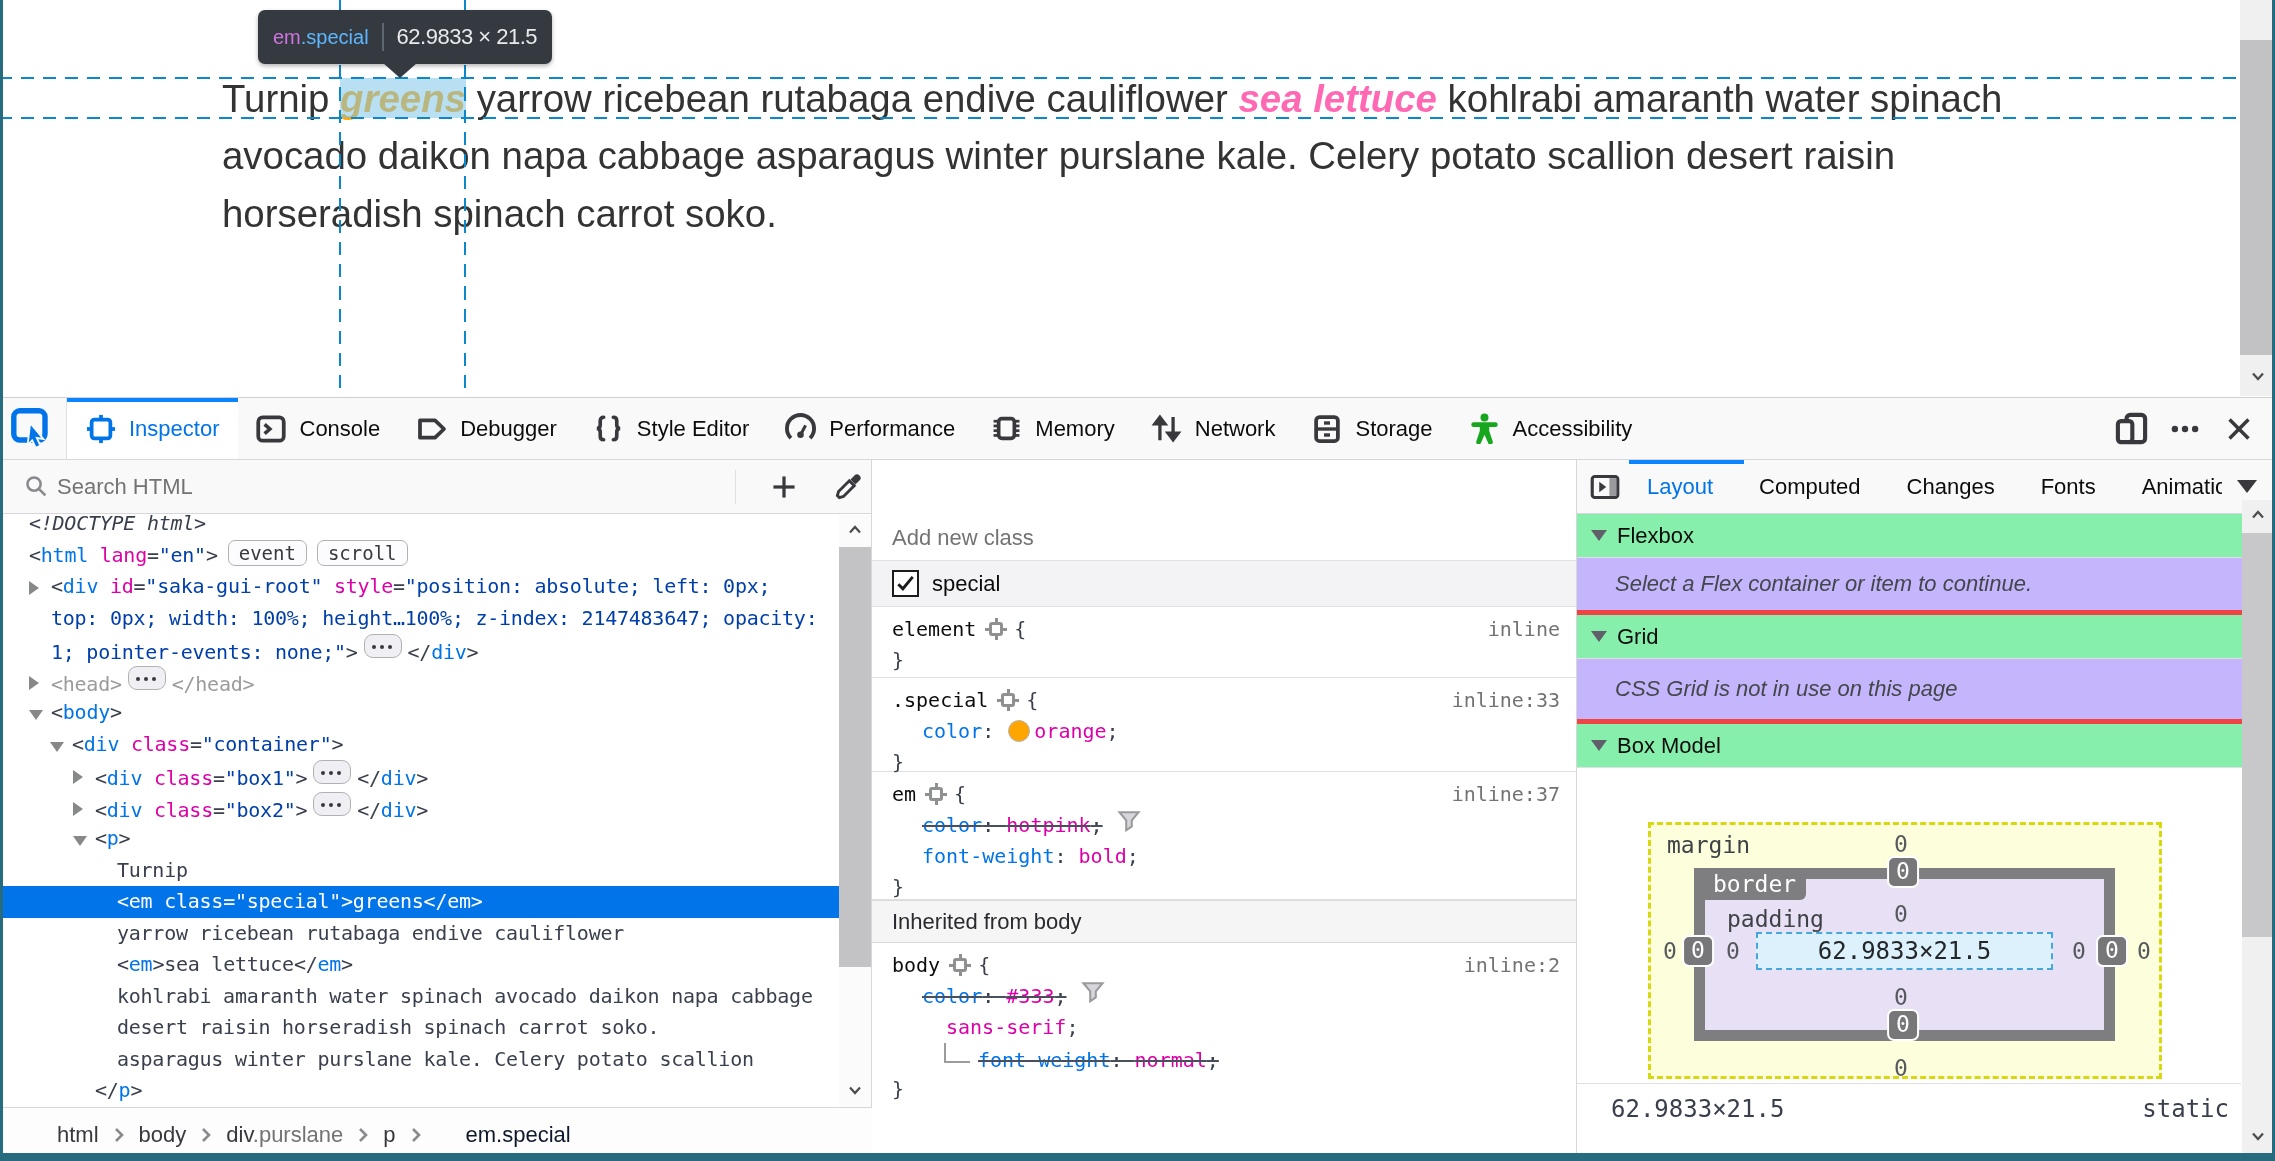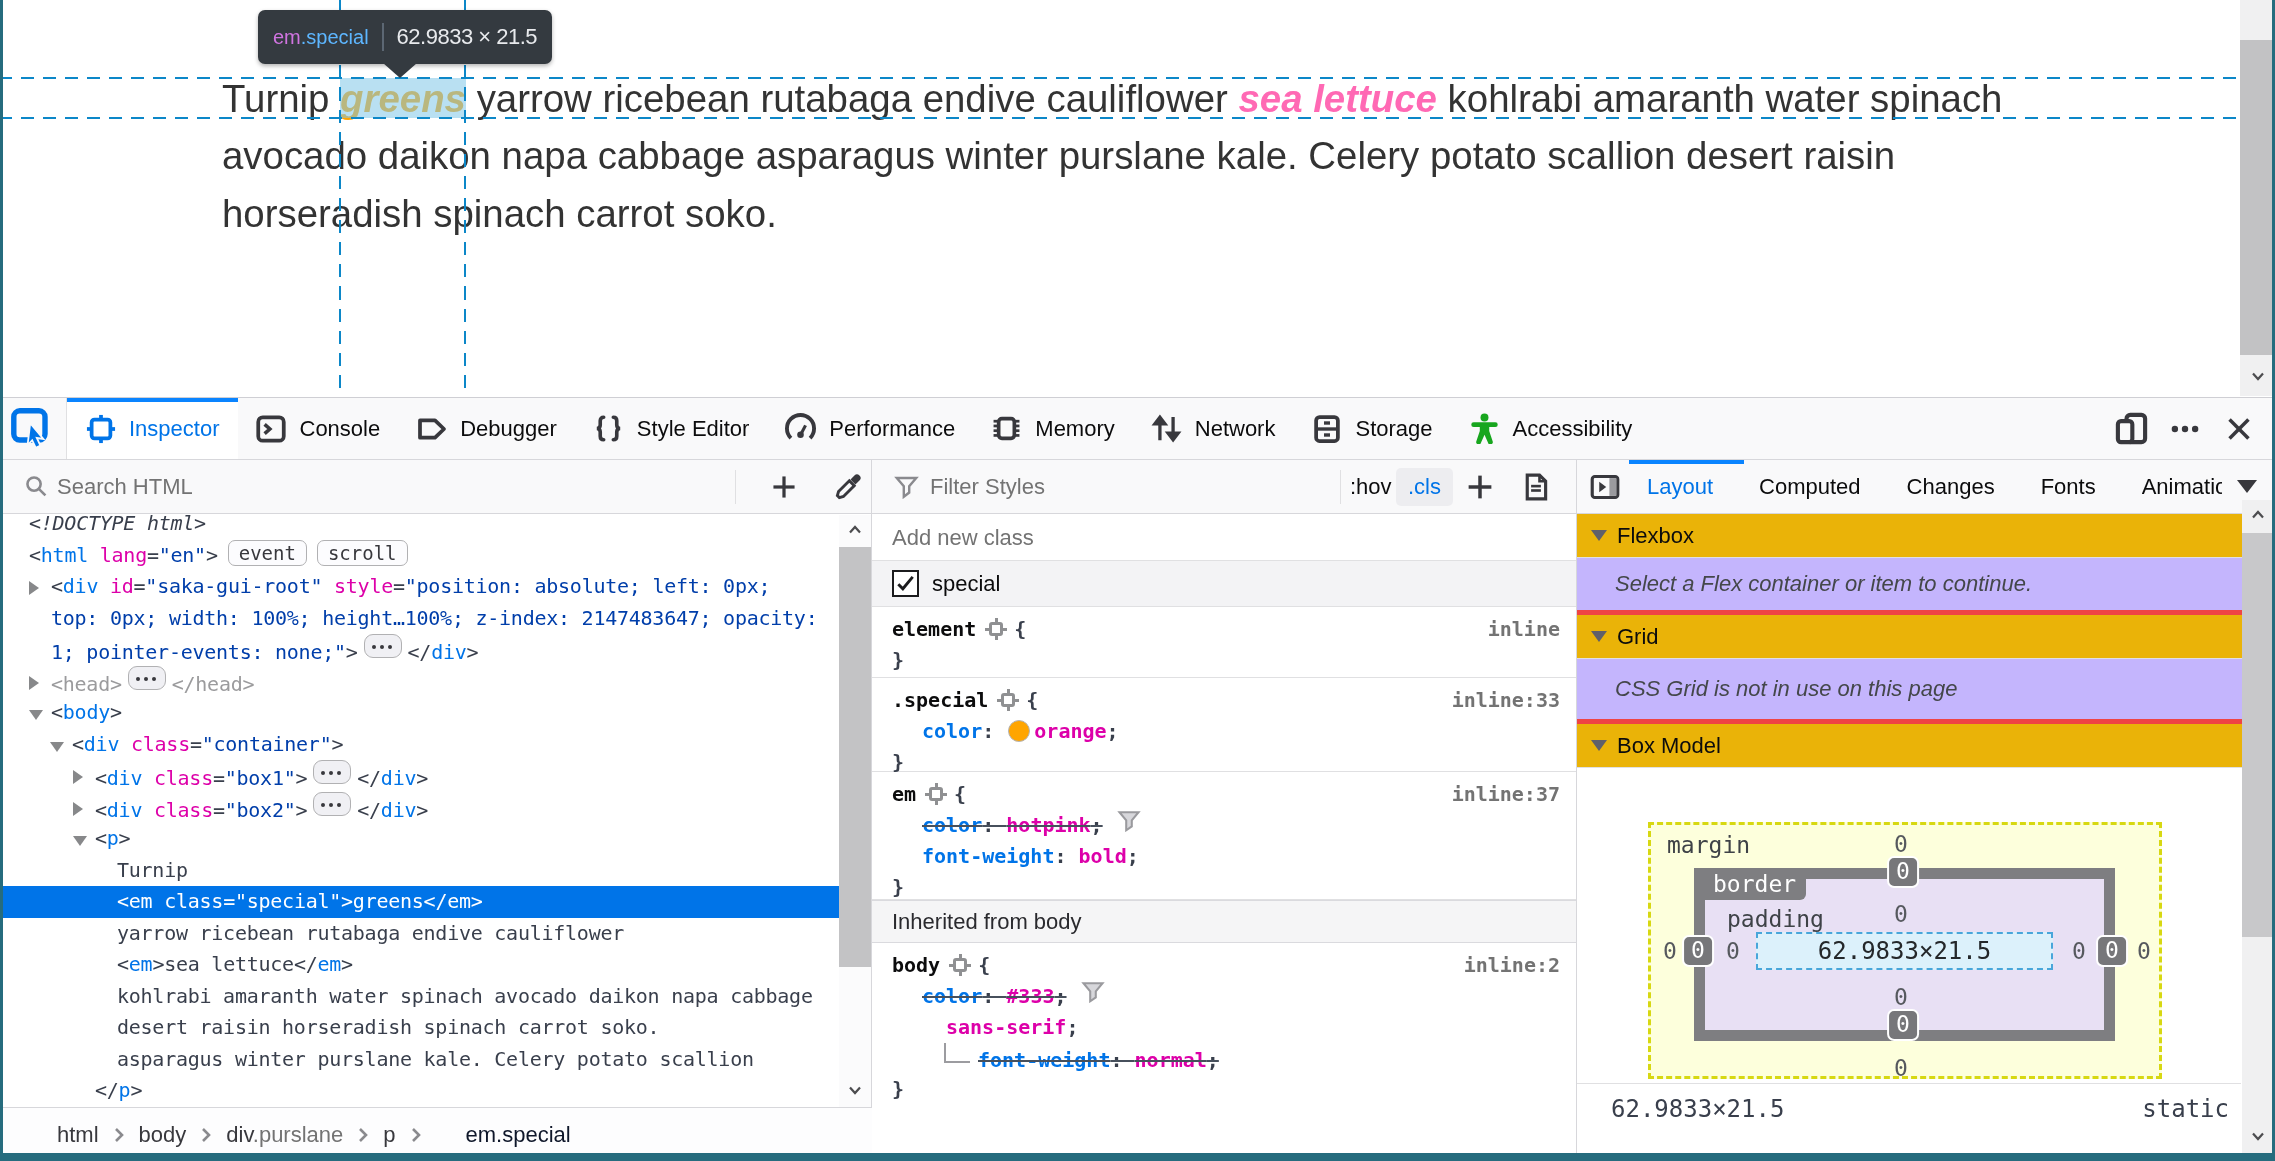--- a/index.html
+++ b/index.html
@@ -88,21 +88,21 @@
   .crumb-sep { margin:0 14px; width:12px; height:18px; }
   .crumb.active { margin-left:30px; }
   .crumb-sep polyline { fill:none; stroke:#8a8a8e; stroke-width:2.6; }
 
   
   #rules-body { position:absolute; left:0; top:55px; width:704px; bottom:0; overflow:hidden; background:#fff; }
   .rrow-border { border-bottom:1px solid #e0e0e2; }
   #add-class-row { height:46px; line-height:46px; padding-left:20px; }
   #class-row { height:46px; background:#f3f3f5; display:flex; align-items:center; padding-left:20px; gap:13px; font-size:22px; }
   #checkbox { width:27px; height:27px; border:2.4px solid #1b1b1d; background:#fff; display:flex; align-items:center; justify-content:center; }
-  .rule { position:relative; padding:7px 0 6px 0; font-family:"DejaVu Sans Mono", monospace; font-size:20px; color:#393f4c;font-weight:bold; }
+  .rule { position:relative; padding:7px 0 6px 0; font-family:"DejaVu Sans Mono", monospace; font-size:20px; color:#393f4c; }
   .rline { position:relative; height:31px; line-height:31px; white-space:nowrap; }
   .rline .src { position:absolute; right:16px; top:0; color:#737373; }
   .tk-sel { color:#0c0c0d; } .tk-p { color:#0074e8; } .tk-val { color:#dd00a9; }
   .st { text-decoration:line-through; text-decoration-color:#47505c; }
   .xhair { display:inline-block; width:20px; height:20px; margin:0 8px 0 10px; position:relative; vertical-align:-3px; }
   .xhair i { position:absolute; left:3px; top:3px; right:3px; bottom:3px; border:3px solid #8f9092; border-radius:3px;}
   .xhair::before { content:""; position:absolute; left:-1px; right:-1px; top:9px; height:3px;
                    background:linear-gradient(90deg,#8f9092 0 5px,transparent 5px calc(100% - 5px),#8f9092 calc(100% - 5px)); }
   .xhair::after  { content:""; position:absolute; top:-1px; bottom:-1px; left:9px; width:3px;
                    background:linear-gradient(180deg,#8f9092 0 5px,transparent 5px calc(100% - 5px),#8f9092 calc(100% - 5px)); }
@@ -114,21 +114,21 @@
   .lcon { display:inline-block; width:26px; height:20px; border-left:2px solid #9c9ca0; border-bottom:2px solid #9c9ca0;
           vertical-align:4px; margin-right:8px; }
   #inherited-hdr { height:43px; background:#f5f5f6; border-top:1px solid #dadade; border-bottom:1px solid #dadade;
                    display:flex; align-items:center; padding-left:20px; font-size:22px; color:#2a2a2e; }
 
   
   #layout-tabs { gap:0; }
   .ltab { position:relative; padding:0 0; margin-right:46px; font-size:22px; color:#0c0c0d; white-space:nowrap; }
   .ltab.active { color:#0074e8; }
   #ltab-underline { position:absolute; left:52px; top:0; width:115px; height:4px; background:#0a84ff; }
-  .sect-hdr { height:44px; background:#eab308; border-bottom:1px solid #e0e0e2; display:flex; align-items:center;
+  .sect-hdr { height:44px; background:#86efac; border-bottom:1px solid #e0e0e2; display:flex; align-items:center;
               padding-left:14px; gap:10px; font-size:22px; color:#0c0c0d; }
   .sect-tw { width:0; height:0; border-left:8px solid transparent; border-right:8px solid transparent;
              border-top:11px solid #60606a; }
   .sect-body { background:#c4b5fd; border-bottom:5px solid #ef4444; display:flex; align-items:center; padding-left:38px;
                font-size:22px; color:#44474a; font-style:italic; }
 
   
   #boxmodel { position:absolute; left:0; top:314px; width:664px; height:359px; font-family:"DejaVu Sans Mono", monospace; }
   #bm-margin { position:absolute; left:71px; top:48px; width:514px; height:257px; background:#fdffdc;
                border:3px dashed #d7d812; }
@@ -398,43 +398,20 @@
           <span class="crumb-sep">
             <svg width="12" height="18" viewBox="0 0 12 18">
               <polyline points="3,3 9,9 3,15" fill="none" stroke="#8a8a8e" stroke-width="2.6"></polyline>
             </svg>
           </span>
           <span class="crumb active">em.special</span>
         </div>
     </div>
 
     <div id="mid-panel">
-      <div class="phead">
-        <svg style="margin-left:22px" width="25" height="24" viewBox="0 0 16 16">
-          <path d="M1.5 2 h13 L9.8 7.5 v4.2 l-3.6 2.8 V7.5 Z" fill="none" stroke="#8a8a8e" stroke-width="1.6"></path>
-        </svg>
-        <span class="placeholder" style="margin-left:11px">Filter Styles</span>
-        <div class="vsep" style="position:absolute;left:468px"></div>
-        <span style="position:absolute;left:478px;font-size:22px;color:#0c0c0d;">:hov</span>
-        <span style="position:absolute;left:524px;background:#ededf0;border-radius:5px;padding:6px 12px;font-size:22px;color:#0074e8;">.cls</span>
-        <div class="tb-btn" style="position:absolute;left:588px">
-          <svg width="28" height="28" viewBox="0 0 16 16">
-            <line x1="8" y1="1.5" x2="8" y2="14.5" stroke="#38383d" stroke-width="2"></line>
-            <line x1="1.5" y1="8" x2="14.5" y2="8" stroke="#38383d" stroke-width="2"></line>
-          </svg>
-        </div>
-        <div class="tb-btn" style="position:absolute;left:644px">
-          <svg width="26" height="28" viewBox="0 0 14 16">
-            <path d="M2 1.2 h7 l3.5 3.5 V14.8 H2 Z" fill="none" stroke="#38383d" stroke-width="1.8"></path>
-            <path d="M9 1.2 V4.7 h3.5" fill="none" stroke="#38383d" stroke-width="1.5"></path>
-            <line x1="4.2" y1="7.5" x2="9.8" y2="7.5" stroke="#38383d" stroke-width="1.5"></line>
-            <line x1="4.2" y1="10" x2="9.8" y2="10" stroke="#38383d" stroke-width="1.5"></line>
-          </svg>
-        </div>
-      </div>
       <div id="rules-body">
         <div id="add-class-row" class="rrow-border">
           <span class="placeholder">Add new class</span>
         </div>
         <div id="class-row" class="rrow-border">
           <div id="checkbox">
             <svg width="21" height="21" viewBox="0 0 16 16">
               <polyline points="2.5,8.5 6,12 13.5,3" fill="none" stroke="#1b1b1d" stroke-width="2.2"></polyline>
             </svg>
           </div>

